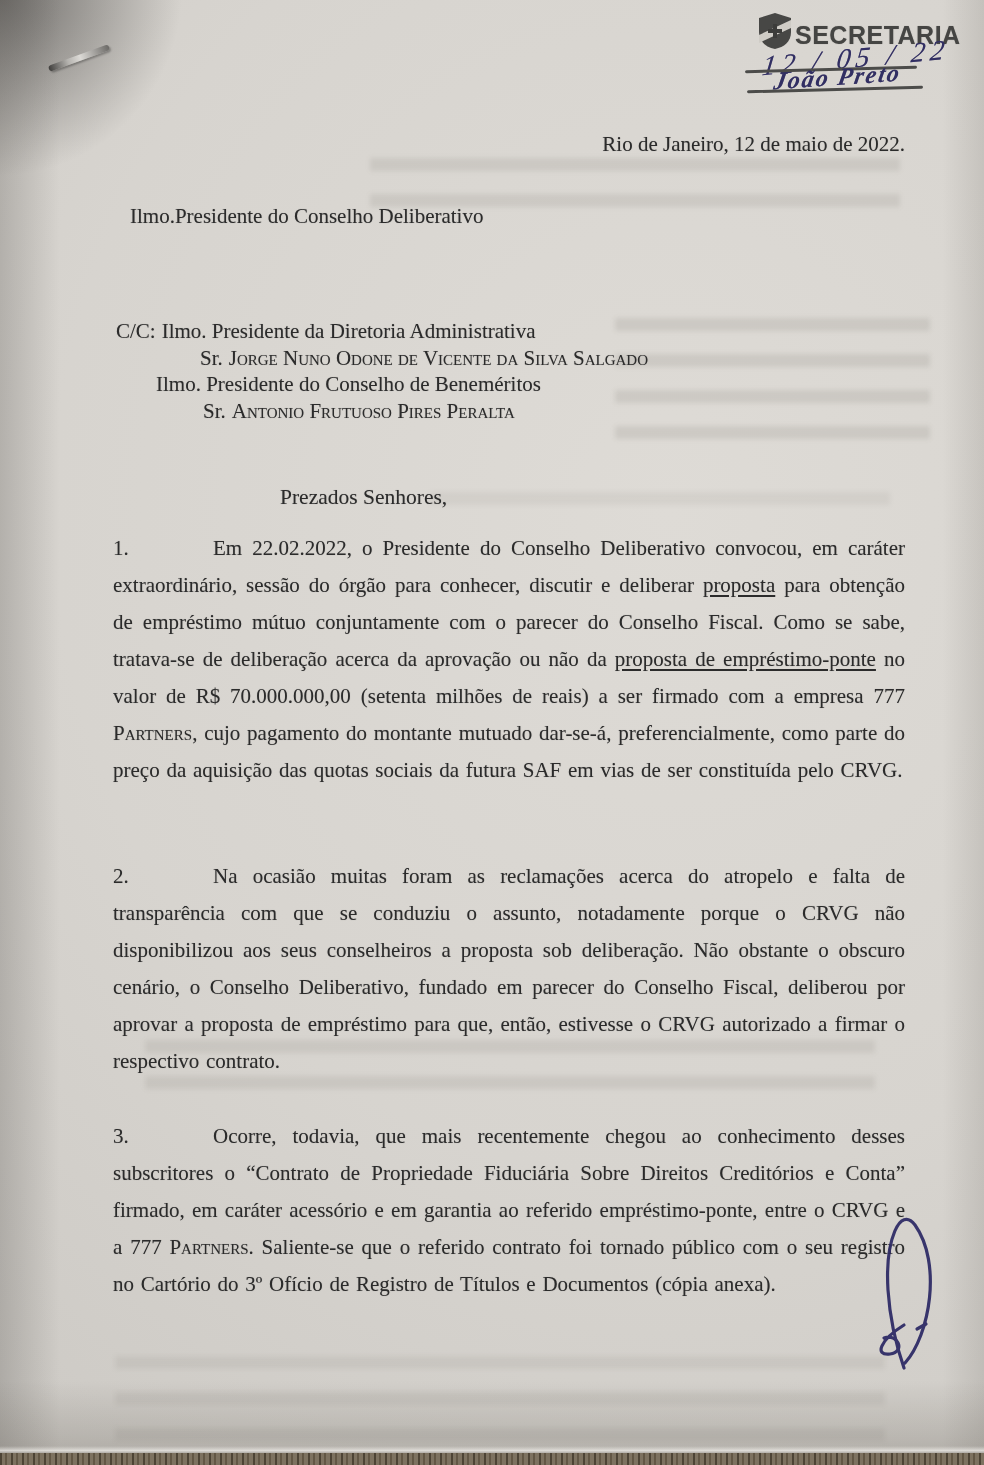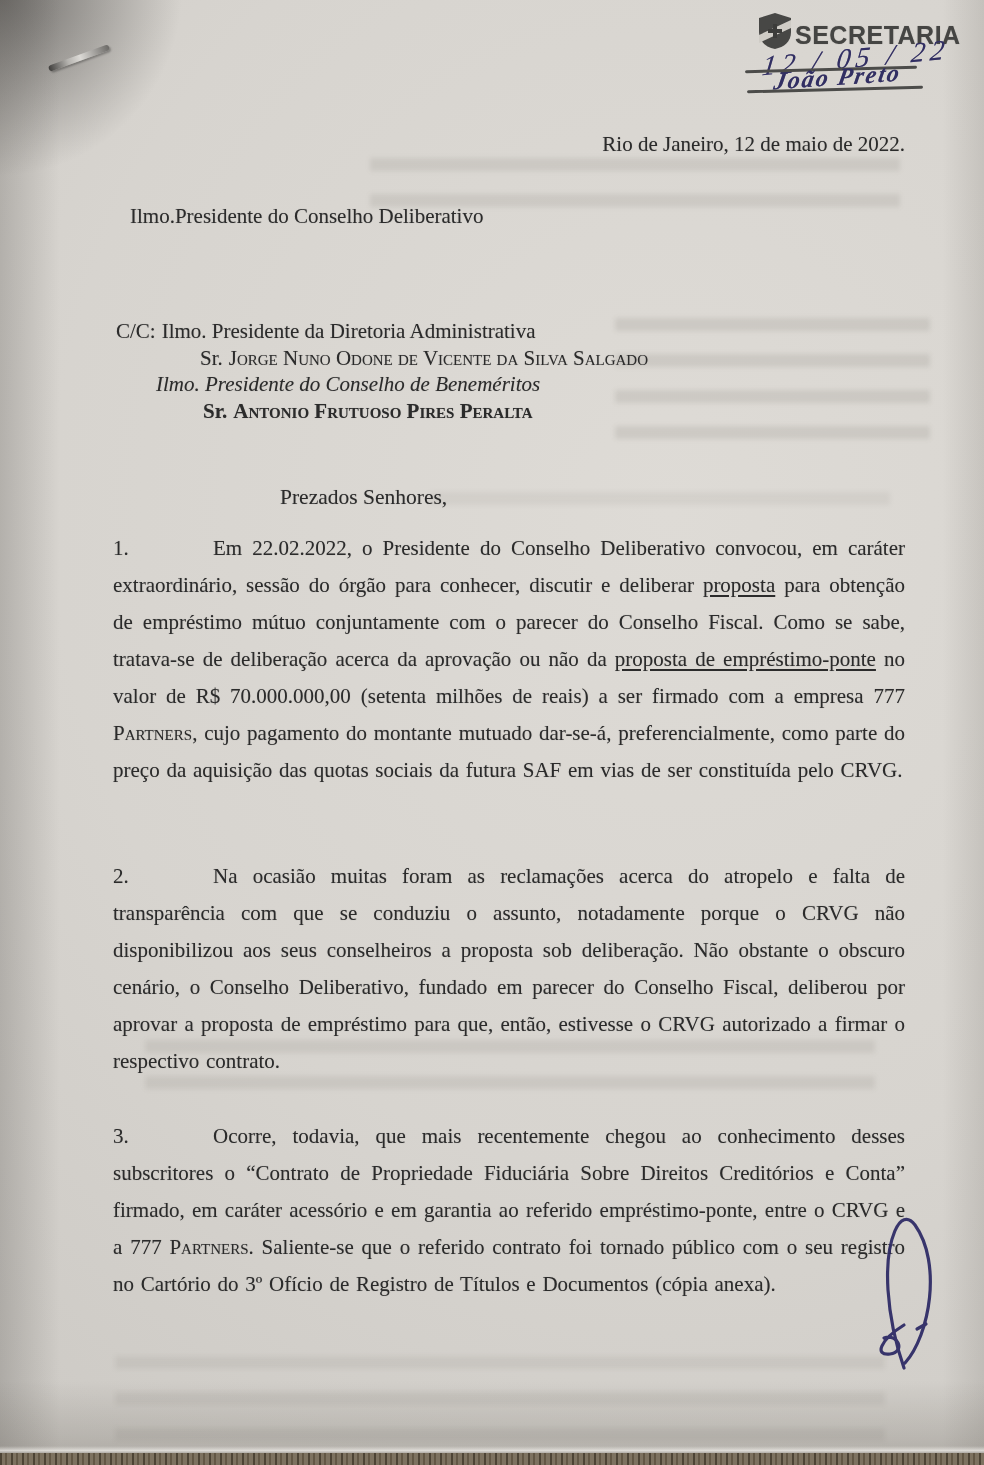--- a/index.html
+++ b/index.html
@@ -32,22 +32,22 @@
   .ghost-b{left:615px;top:318px;width:315px;height:142px;opacity:.6;}
   .ghost-c{left:430px;top:492px;width:460px;height:34px;opacity:.35;}
   .ghost-d{left:145px;top:1040px;width:730px;height:68px;opacity:.5;}
   .ghost-e{left:115px;top:1356px;width:770px;height:100px;opacity:.4;}
   
   .typed{color:#2b2b2b;text-shadow:0 0 1px rgba(43,43,43,0.28);}
   .dateline{position:absolute;left:113px;top:132px;width:792px;text-align:right;font-size:21px;}
   .addr{position:absolute;left:130px;top:204px;font-size:21px;line-height:25.5px;}
   .cc{position:absolute;left:116px;top:318px;font-size:21px;line-height:26.5px;}
   .cc-l2{padding-left:84px;}
-  .cc-l3{padding-left:40px;font-style:italic;}
-  .cc-l4{padding-left:87px;font-weight:bold;}
+  .cc-l3{padding-left:40px;}
+  .cc-l4{padding-left:87px;}
   .sc{font-variant:small-caps;}
   .prefix{margin-right:6px;}
   .salutation{position:absolute;left:280px;top:485px;font-size:21.5px;}
   .para{position:absolute;left:113px;width:792px;font-size:21px;line-height:37px;}
   .para .ptext{margin:0;text-align:justify;text-indent:100px;word-spacing:1.5px;}
   .para .pnum{position:absolute;left:0;top:0;}
   .p1{top:530px;}  .p2{top:858px;}  .p3{top:1118px;}
   .seg-u{text-decoration:underline;text-underline-offset:3px;text-decoration-thickness:1.5px;}
   .seg-i{}
   .seg-sc{font-variant:small-caps;}

